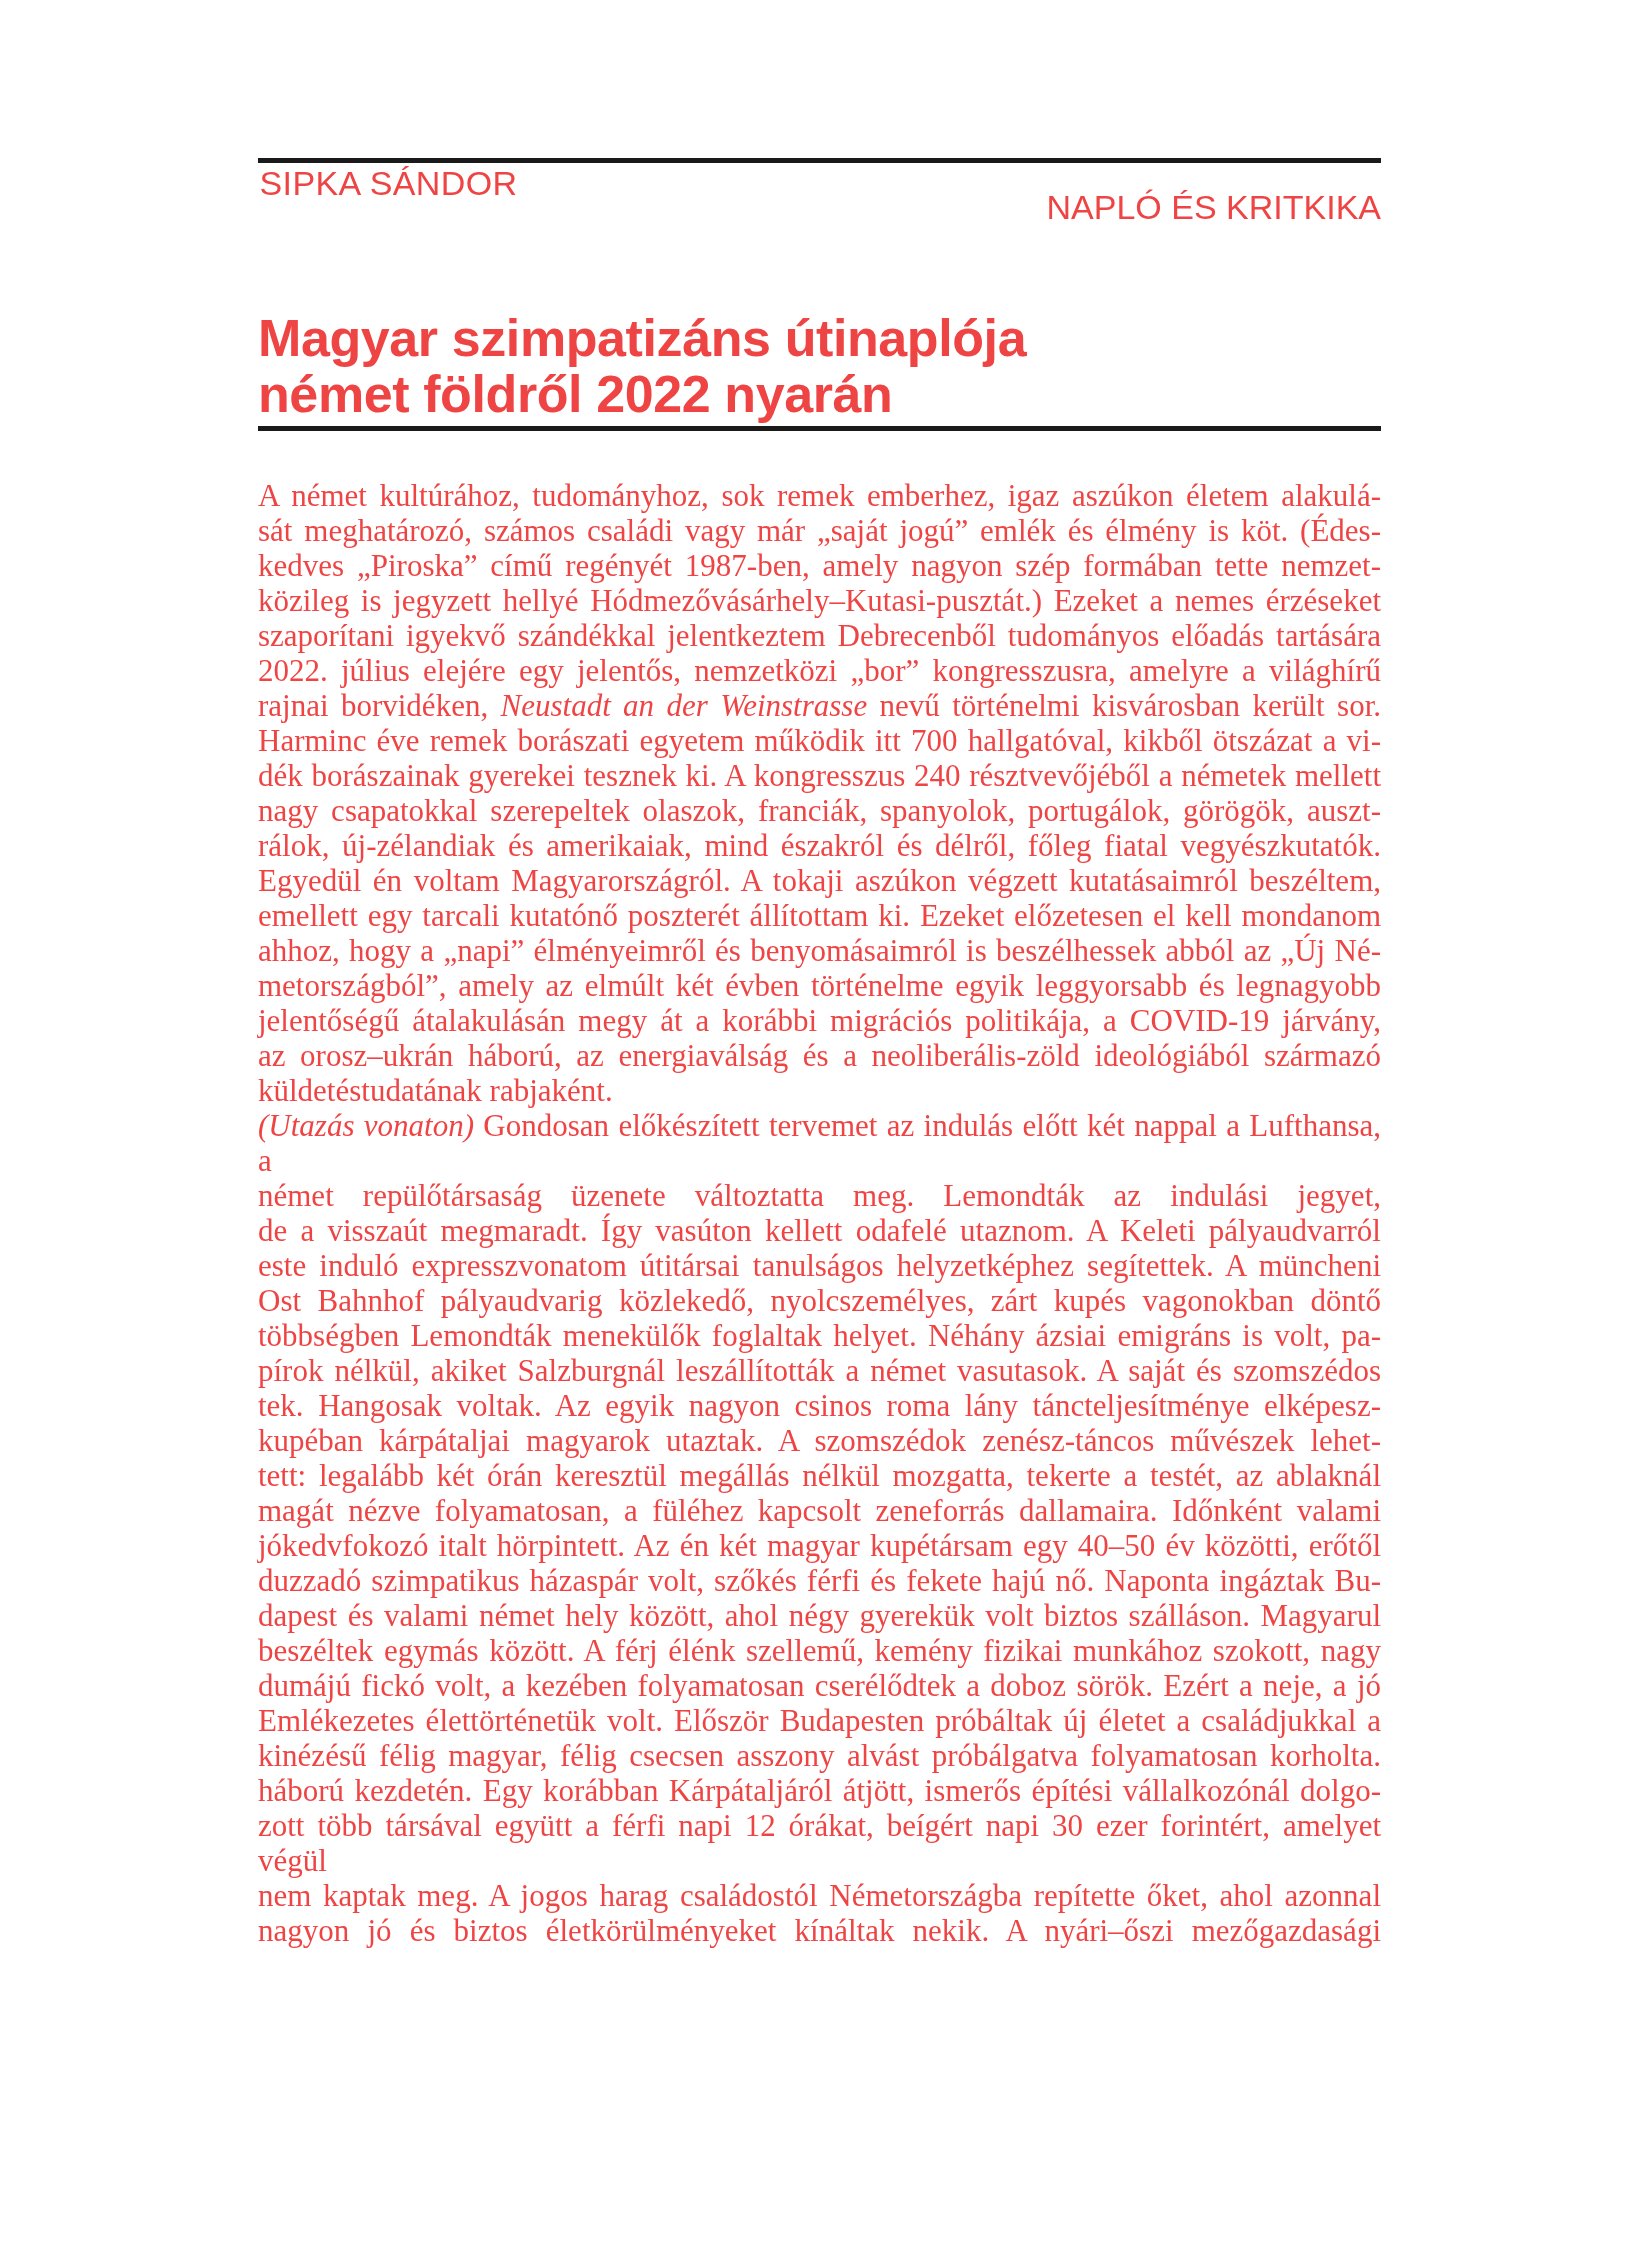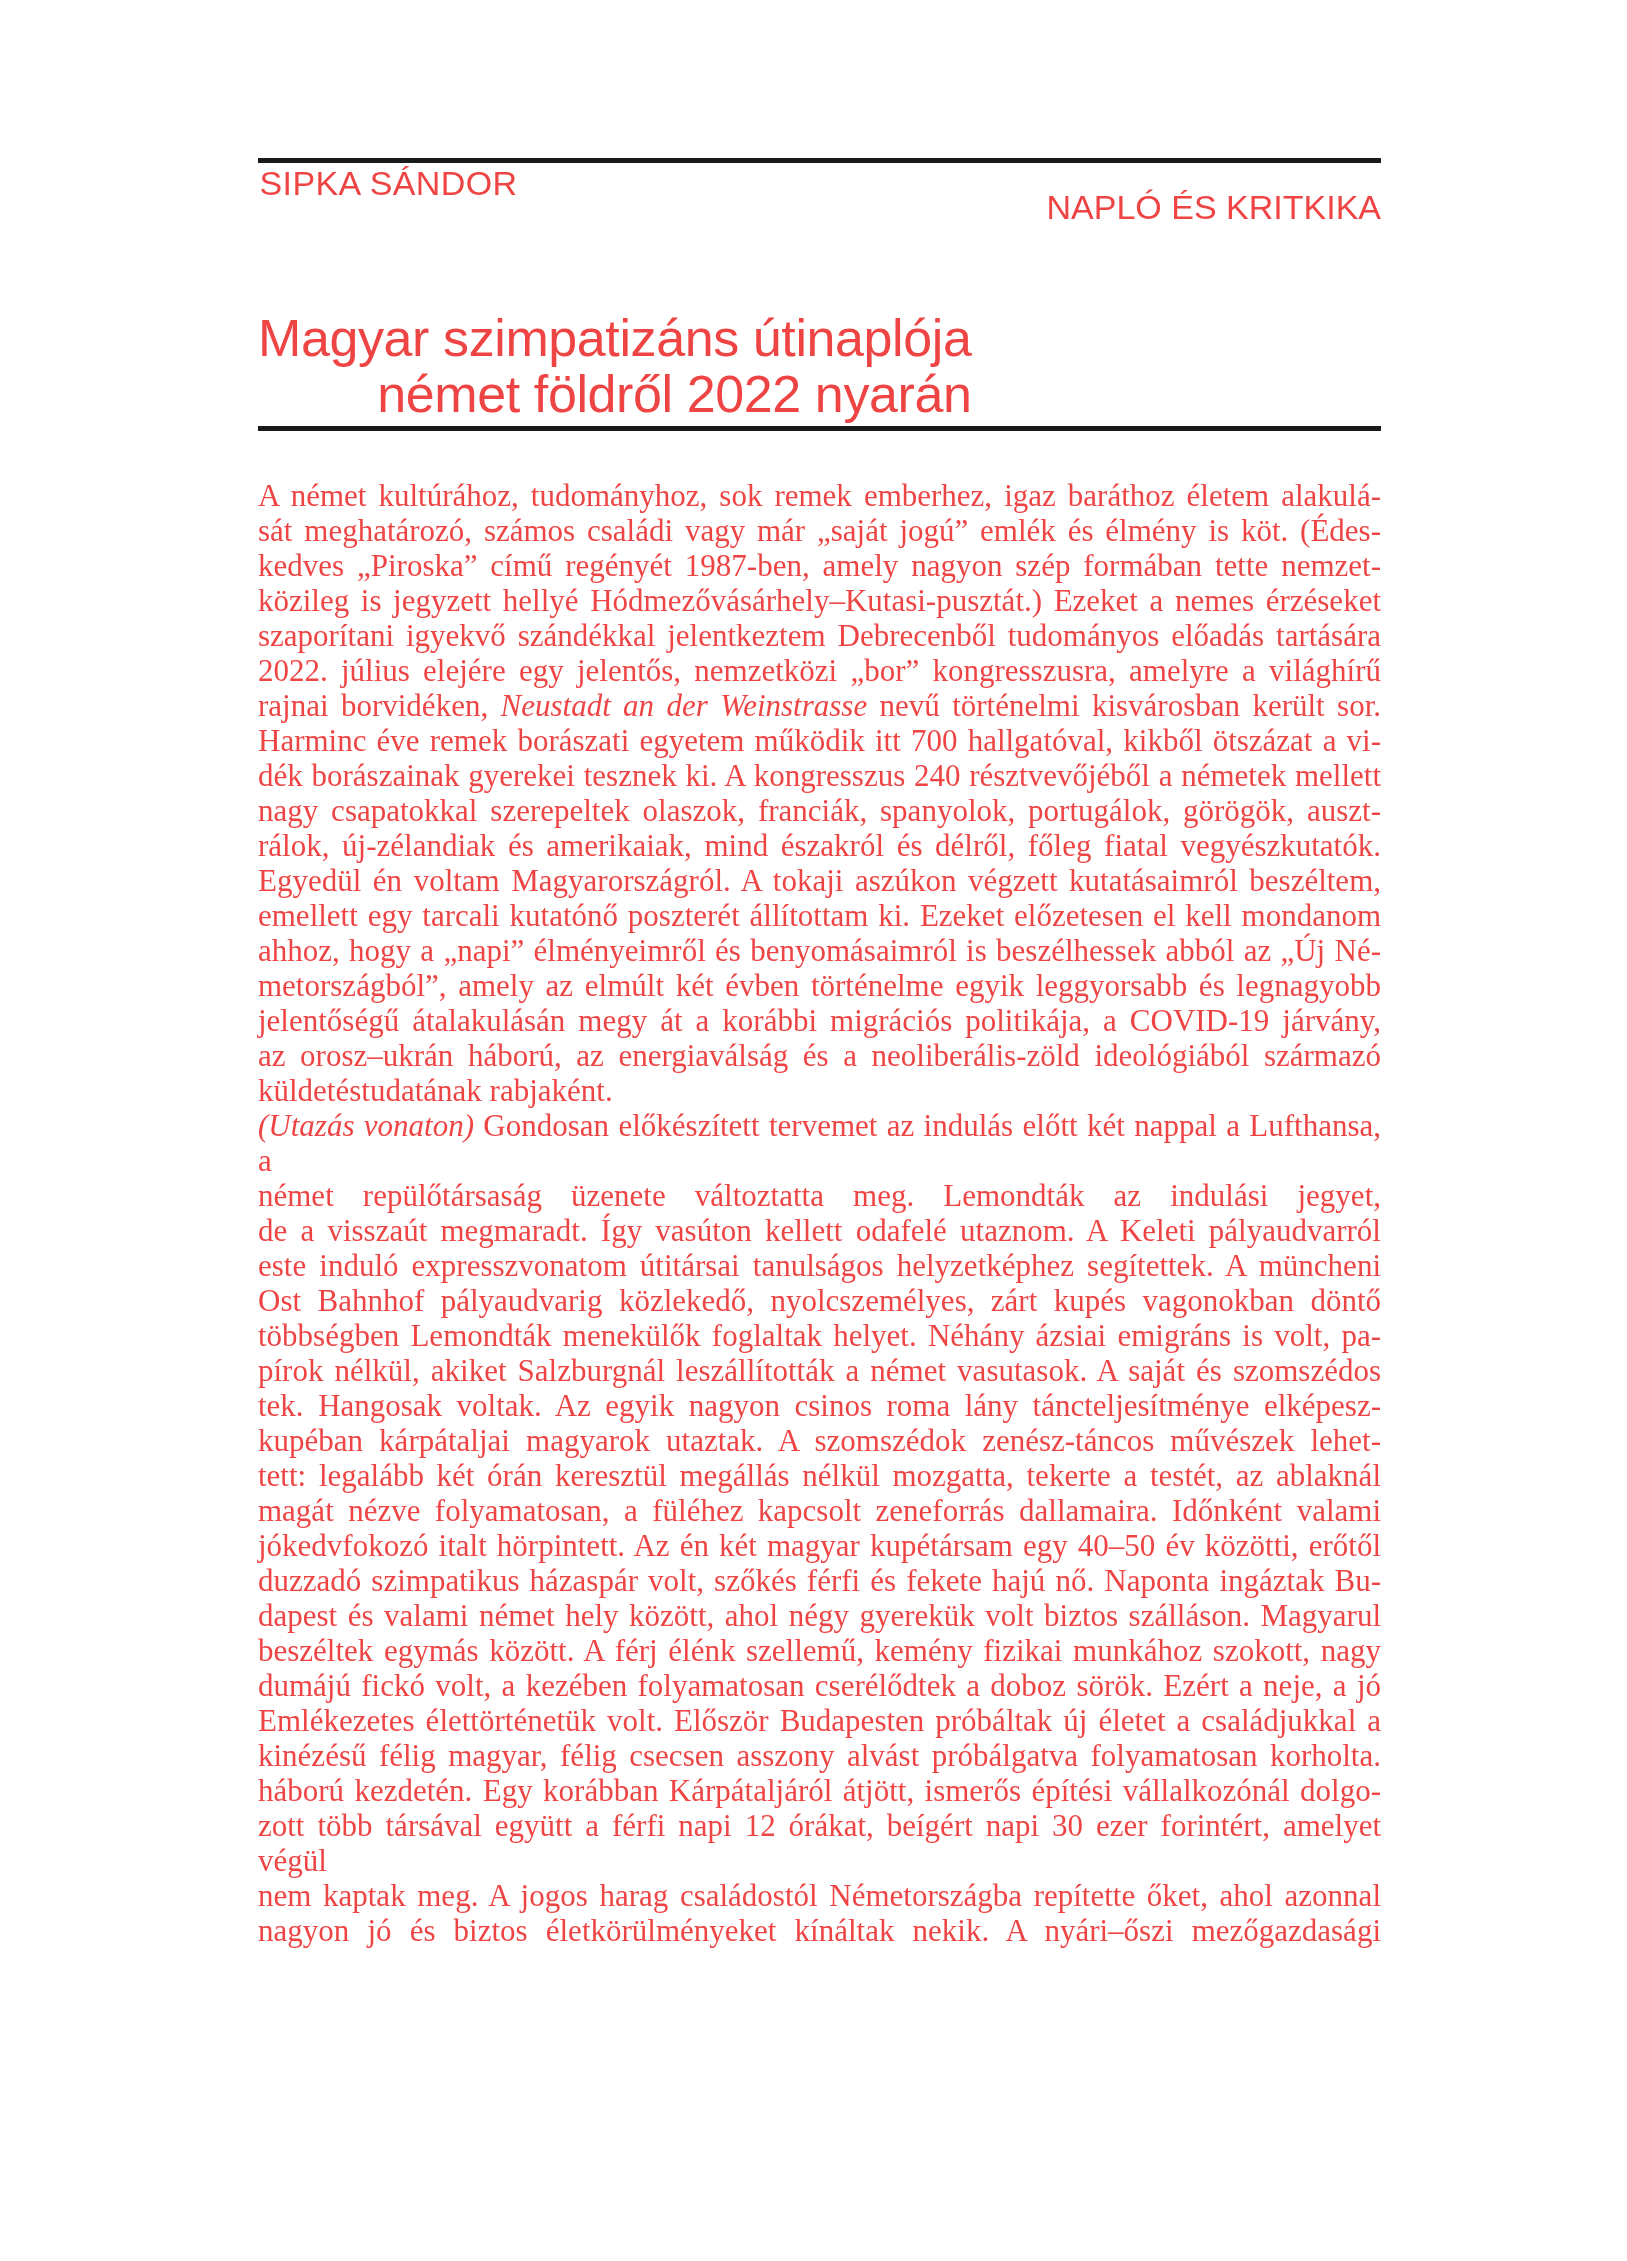--- a/index.html
+++ b/index.html
@@ -45,25 +45,24 @@
     font-size: 34px;
     line-height: 54px;
     white-space: nowrap;
   }
   .article-title {
     position: absolute;
     top: 310px;
     left: 0;
     margin: 0;
     font-family: "Liberation Sans", sans-serif;
-    font-weight: normal;
+    font-weight: bold;
     font-size: 52px;
     line-height: 56px;
     letter-spacing: -0.4px;
-    text-align: right;
   }
   .body-text {
     position: absolute;
     top: 478px;
     left: 0;
     width: 1123px;
     font-family: "Liberation Serif", serif;
     font-size: 31px;
     line-height: 35px;
   }
@@ -86,21 +85,21 @@
     <div class="rule rule-top"></div>
     <div class="author">SIPKA SÁNDOR</div>
     <div class="column-title">NAPLÓ ÉS KRITKIKA</div>
     <h1 class="article-title">
         <div>Magyar szimpatizáns útinaplója</div>
         <div>német földről 2022 nyarán</div>
       </h1>
     <div class="rule rule-bottom"></div>
     <div class="body-text">
         <div class="paragraph last-line-left">
-          <div class="line">A német kultúrához, tudományhoz, sok remek emberhez, igaz baráthoz életem alakulá-</div>
+          <div class="line">A német kultúrához, tudományhoz, sok remek emberhez, igaz aszúkon életem alakulá-</div>
           <div class="line">sát meghatározó, számos családi vagy már „saját jogú” emlék és élmény is köt. (Édes-</div>
           <div class="line">kedves „Piroska” című regényét 1987-ben, amely nagyon szép formában tette nemzet-</div>
           <div class="line">közileg is jegyzett hellyé Hódmezővásárhely–Kutasi-pusztát.) Ezeket a nemes érzéseket</div>
           <div class="line">szaporítani igyekvő szándékkal jelentkeztem Debrecenből tudományos előadás tartására</div>
           <div class="line">2022. július elejére egy jelentős, nemzetközi „bor” kongresszusra, amelyre a világhírű</div>
           <div class="line">rajnai borvidéken, <i>Neustadt an der Weinstrasse</i> nevű történelmi kisvárosban került sor.</div>
           <div class="line">Harminc éve remek borászati egyetem működik itt 700 hallgatóval, kikből ötszázat a vi-</div>
           <div class="line">dék borászainak gyerekei tesznek ki. A kongresszus 240 résztvevőjéből a németek mellett</div>
           <div class="line">nagy csapatokkal szerepeltek olaszok, franciák, spanyolok, portugálok, görögök, auszt-</div>
           <div class="line">rálok, új-zélandiak és amerikaiak, mind északról és délről, főleg fiatal vegyészkutatók.</div>

